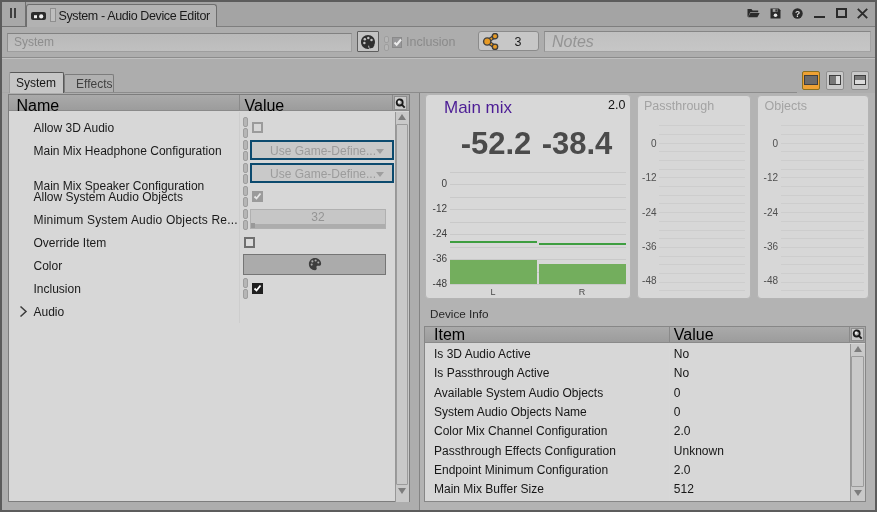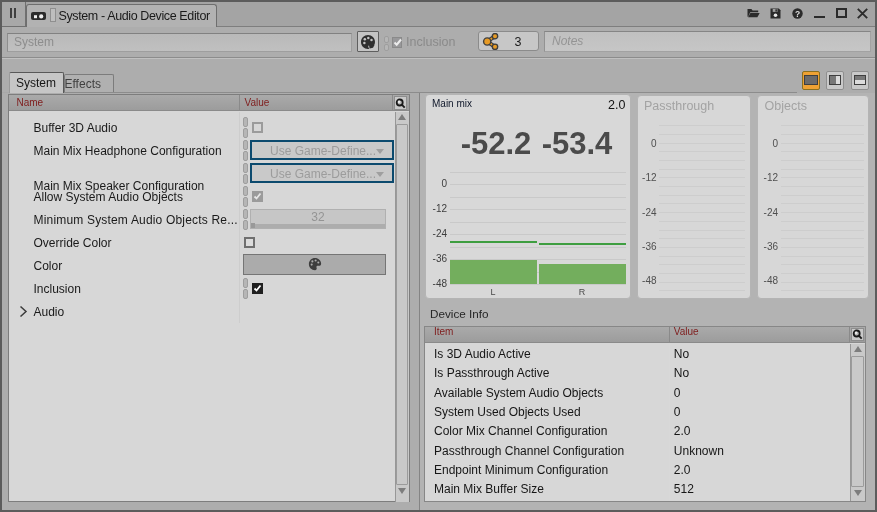--- a/index.html
+++ b/index.html
@@ -1,20 +1,20 @@
 <!DOCTYPE html>
 <html><head>
 <meta charset="utf-8">
 <style>
   * { margin:0; padding:0; box-sizing:border-box; }
   html,body { width:877px; height:512px; overflow:hidden; }
   body { font-family:"Liberation Sans", sans-serif; position:relative; background:#adadad; }
   .abs, body div, body svg { position:absolute; }
   .pill { width:5px; background:#b6b6b6; border:1px solid #9e9e9e; border-radius:2px; }
-  .htxt { font-size:10px; color:#7f1d1d; }
+  .htxt { font-size:16px; color:#000000; }
   .coldiv { width:1px; background:#8a8a8a; }
   .mag { background:#c9c9c9; border:1px solid #8e8e8e; }
   .sbar { background:#c9c9c9; border-left:1px solid #979797; }
   .arr-up { width:0; height:0; border-left:4px solid transparent; border-right:4px solid transparent; border-bottom:6px solid #7d7d7d; }
   .arr-dn { width:0; height:0; border-left:4px solid transparent; border-right:4px solid transparent; border-top:6px solid #7d7d7d; }
   .rowlbl { font-size:12px; color:#1a1a1a; white-space:nowrap; }
   .dd { width:144px; height:20px; background:#c9c9c9; border:2px solid #0c4a6e; font-size:12px; color:#9c9c9c; line-height:18px; padding-left:18px; }
   .ddarrow { position:absolute; right:8px; top:7px; width:0; height:0; border-left:4.5px solid transparent; border-right:4.5px solid transparent; border-top:5px solid #9f9f9f; }
   .panel { background:#d8d8d8; border:1px solid #b4b4b4; border-radius:4px; }
   .mlabel { font-size:10px; color:#3d3d3d; text-align:right; }
@@ -78,27 +78,27 @@
   <path d="M5.2 8.5 L13 3.2 M5.2 8.5 L13 13.8"></path>
  </g>
  <g stroke="#e89b25" stroke-width="1.8" fill="none">
   <path d="M5.2 8.5 L13 3.2 M5.2 8.5 L13 13.8"></path>
  </g>
  <circle cx="5.2" cy="8.5" r="3.6" fill="#e89b25" stroke="#3f3f3f" stroke-width="1.4"></circle>
  <circle cx="13" cy="3.2" r="2.7" fill="#e89b25" stroke="#3f3f3f" stroke-width="1.4"></circle>
  <circle cx="13" cy="13.8" r="2.7" fill="#e89b25" stroke="#3f3f3f" stroke-width="1.4"></circle>
 </svg>
 <div style="left:514.5px;top:34.5px;font-size:12.5px;color:#1c1c1c">3</div>
-<div style="left:544px;top:30.5px;width:327px;height:21px;background:linear-gradient(#c0c0c0,#c6c6c6);border:1px solid #a2a2a2;border-top-color:#858585;border-left-color:#929292;font-size:12px;color:#949494;line-height:19px;padding-left:7px;font-style:italic">Notes</div>
+<div style="left:544px;top:30.5px;width:327px;height:21px;background:linear-gradient(#c0c0c0,#c6c6c6);border:1px solid #a2a2a2;border-top-color:#858585;border-left-color:#929292;font-size:16px;color:#949494;line-height:19px;padding-left:7px;font-style:italic">Notes</div>
 <div style="left:2px;top:57px;width:873px;height:1px;background:#8c8c8c"></div>
 <div style="left:2px;top:58px;width:873px;height:1px;background:#c0c0c0"></div>
 <div style="left:419.5px;top:92.5px;width:455.5px;height:417.5px;background:#b3b3b3"></div>
 <div style="left:418.5px;top:92.5px;width:1px;height:417.5px;background:#848484"></div>
 <div style="left:8.5px;top:71.5px;width:55px;height:21.5px;background:#c6c6c6;border:1px solid #585858;border-left-color:#9a9a9a;border-bottom:none;border-radius:2px 2px 0 0;font-size:12px;color:#161616;text-align:center;line-height:20px;z-index:2">System</div>
-<div style="left:63.5px;top:73.5px;width:50px;height:19px;background:#b0b0b0;border:1px solid #7c7c7c;border-bottom:none;border-radius:2px 2px 0 0;font-size:12px;color:#404040;text-align:left;line-height:18px">Effects</div>
+<div style="left:63.5px;top:73.5px;width:50px;height:19px;background:#b0b0b0;border:1px solid #7c7c7c;border-bottom:none;border-radius:2px 2px 0 0;font-size:12px;color:#404040;text-align:right;line-height:18px">Effects</div>
 <div style="left:2px;top:91.5px;width:6.5px;height:1px;background:#a8a8a8"></div>
 <div style="left:8.5px;top:91.5px;width:788.5px;height:1px;background:#8c8c8c"></div>
 <div style="left:801.5px;top:71px;width:18.5px;height:19px;background:#efa233;border:1px solid #8a7020;border-radius:2px"></div>
 <div style="left:803.5px;top:74.5px;width:14.5px;height:10.5px;background:#6b6b6b;border:1px solid #3f3f3f"></div>
 <div style="left:825.5px;top:71px;width:18.5px;height:19px;background:#c9c9c9;border:1px solid #8f8f8f;border-radius:2px"></div>
 <div style="left:828.5px;top:74.5px;width:12.5px;height:10.5px;border:1px solid #3f3f3f;background:#dcdcdc"></div>
 <div style="left:829.5px;top:75.5px;width:6px;height:8.5px;background:#787878"></div>
 <div style="left:850.5px;top:71px;width:18.5px;height:19px;background:#c9c9c9;border:1px solid #8f8f8f;border-radius:2px"></div>
 <div style="left:853.5px;top:74.5px;width:12.5px;height:10.5px;border:1px solid #3f3f3f;background:#dcdcdc"></div>
 <div style="left:854.5px;top:75.5px;width:10.5px;height:4.5px;background:#787878"></div>
@@ -112,26 +112,26 @@
 <svg style="left:395px;top:97.5px" width="11" height="11" viewBox="0 0 11 11">
  <circle cx="4.7" cy="4.5" r="3" fill="#b9b9b9" stroke="#1a1a1a" stroke-width="1.8"></circle>
  <circle cx="4" cy="3.7" r="1.2" fill="#ededed"></circle>
  <path d="M7 6.9 L9.7 9.7" stroke="#1a1a1a" stroke-width="1.9"></path>
 </svg>
 <div class="sbar" style="left:394.5px;top:112px;width:14.5px;height:390px"></div>
 <div style="left:395.5px;top:124px;width:12.5px;height:361px;background:#c9c9c9;border:1px solid #9b9b9b;border-radius:1px"></div>
 <div class="arr-up" style="left:398px;top:114px"></div>
 <div class="arr-dn" style="left:398px;top:488px"></div>
 <div style="left:238.5px;top:112px;width:1px;height:211px;background:#cdcdcd"></div>
-<div class="rowlbl" style="left:33.5px;top:120.5px">Buffer 3D Audio</div>
+<div class="rowlbl" style="left:33.5px;top:120.5px">Allow 3D Audio</div>
 <div class="rowlbl" style="left:33.5px;top:143.5px">Main Mix Headphone Configuration</div>
 <div class="rowlbl" style="left:33.5px;top:179px">Main Mix Speaker Configuration</div>
 <div class="rowlbl" style="left:33.5px;top:189.5px">Allow System Audio Objects</div>
 <div class="rowlbl" style="left:33.5px;top:212.5px;letter-spacing:0.18px">Minimum System Audio Objects Re...</div>
-<div class="rowlbl" style="left:33.5px;top:235.5px">Override Color</div>
+<div class="rowlbl" style="left:33.5px;top:235.5px">Override Item</div>
 <div class="rowlbl" style="left:33.5px;top:258.5px">Color</div>
 <div class="rowlbl" style="left:33.5px;top:281.5px">Inclusion</div>
 <div class="rowlbl" style="left:33.5px;top:304.5px">Audio</div>
 <svg style="left:18px;top:305px" width="10" height="13" viewBox="0 0 10 13">
     <path d="M2.5 1.5 L8 6.5 L2.5 11.5" stroke="#3b3b3b" stroke-width="1.5" fill="none"></path>
   </svg>
 <div class="pill" style="left:243px;top:116.5px;height:10px"></div>
 <div class="pill" style="left:243px;top:127.5px;height:10px"></div>
 <div class="pill" style="left:243px;top:139.5px;height:10px"></div>
 <div class="pill" style="left:243px;top:150.5px;height:10px"></div>
@@ -161,24 +161,24 @@
  <circle cx="5" cy="5" r="1.2" fill="#ababab"></circle>
     <circle cx="8.7" cy="4" r="1.2" fill="#ababab"></circle>
     <circle cx="11.8" cy="6.3" r="1.2" fill="#ababab"></circle>
     <circle cx="4.2" cy="8.7" r="1.2" fill="#ababab"></circle>
 </svg>
 <div style="left:251.5px;top:282.5px;width:11px;height:11px;background:#1f1f1f"></div>
 <svg style="left:252.5px;top:283.5px" width="9" height="9" viewBox="0 0 9 9">
     <path d="M1.5 4.5 L3.5 6.5 L7.5 1.5" stroke="#ffffff" stroke-width="1.8" fill="none"></path>
   </svg>
 <div class="panel" style="left:424.5px;top:94px;width:206px;height:204.5px"></div>
-<div style="left:432.0px;top:98px;font-size:10px;color:#0f172a;white-space:nowrap">Main mix</div>
+<div style="left:444px;top:98px;font-size:17px;color:#4c1d95;white-space:nowrap">Main mix</div>
 <div style="left:595.5px;top:98px;width:30px;text-align:right;font-size:12.5px;color:#141414">2.0</div>
 <div style="left:446.0px;top:125.5px;width:100px;text-align:center;font-size:31px;font-weight:bold;color:#4b4b4b">-52.2</div>
-<div style="left:527.0px;top:125.5px;width:100px;text-align:center;font-size:31px;font-weight:bold;color:#4b4b4b">-53.4</div>
+<div style="left:527.0px;top:125.5px;width:100px;text-align:center;font-size:31px;font-weight:bold;color:#4b4b4b">-38.4</div>
 <div class="gline" style="left:450.0px;top:171.5px;width:176px"></div>
 <div class="gline" style="left:450.0px;top:184.0px;width:176px"></div>
 <div class="gline" style="left:450.0px;top:196.6px;width:176px"></div>
 <div class="gline" style="left:450.0px;top:209.1px;width:176px"></div>
 <div class="gline" style="left:450.0px;top:221.6px;width:176px"></div>
 <div class="gline" style="left:450.0px;top:234.2px;width:176px"></div>
 <div class="gline" style="left:450.0px;top:246.7px;width:176px"></div>
 <div class="gline" style="left:450.0px;top:259.2px;width:176px"></div>
 <div class="gline" style="left:450.0px;top:271.7px;width:176px"></div>
 <div class="gline" style="left:450.0px;top:284.3px;width:176px"></div>
@@ -264,23 +264,23 @@
 <div style="left:851px;top:356px;width:13px;height:131px;background:#c9c9c9;border:1px solid #9b9b9b;border-radius:1px"></div>
 <div class="arr-up" style="left:853.5px;top:346.3px"></div>
 <div class="arr-dn" style="left:853.5px;top:490.0px"></div>
 <div style="left:668.5px;top:344.0px;width:1px;height:156.5px;background:#d8d8d8"></div>
 <div class="drow" style="left:434px;top:347.0px">Is 3D Audio Active</div>
 <div class="drow" style="left:673.8px;top:347.0px">No</div>
 <div class="drow" style="left:434px;top:366.3px">Is Passthrough Active</div>
 <div class="drow" style="left:673.8px;top:366.3px">No</div>
 <div class="drow" style="left:434px;top:385.6px">Available System Audio Objects</div>
 <div class="drow" style="left:673.8px;top:385.6px">0</div>
-<div class="drow" style="left:434px;top:404.9px">System Used Objects Used</div>
+<div class="drow" style="left:434px;top:404.9px">System Audio Objects Name</div>
 <div class="drow" style="left:673.8px;top:404.9px">0</div>
 <div class="drow" style="left:434px;top:424.2px">Color Mix Channel Configuration</div>
 <div class="drow" style="left:673.8px;top:424.2px">2.0</div>
-<div class="drow" style="left:434px;top:443.5px">Passthrough Channel Configuration</div>
+<div class="drow" style="left:434px;top:443.5px">Passthrough Effects Configuration</div>
 <div class="drow" style="left:673.8px;top:443.5px">Unknown</div>
 <div class="drow" style="left:434px;top:462.8px">Endpoint Minimum Configuration</div>
 <div class="drow" style="left:673.8px;top:462.8px">2.0</div>
 <div class="drow" style="left:434px;top:482.1px">Main Mix Buffer Size</div>
 <div class="drow" style="left:673.8px;top:482.1px">512</div>
 <div style="left:0;top:0;width:877px;height:512px;border:2px solid #5c5c5c;pointer-events:none;z-index:50"></div>
 
 </body></html>

